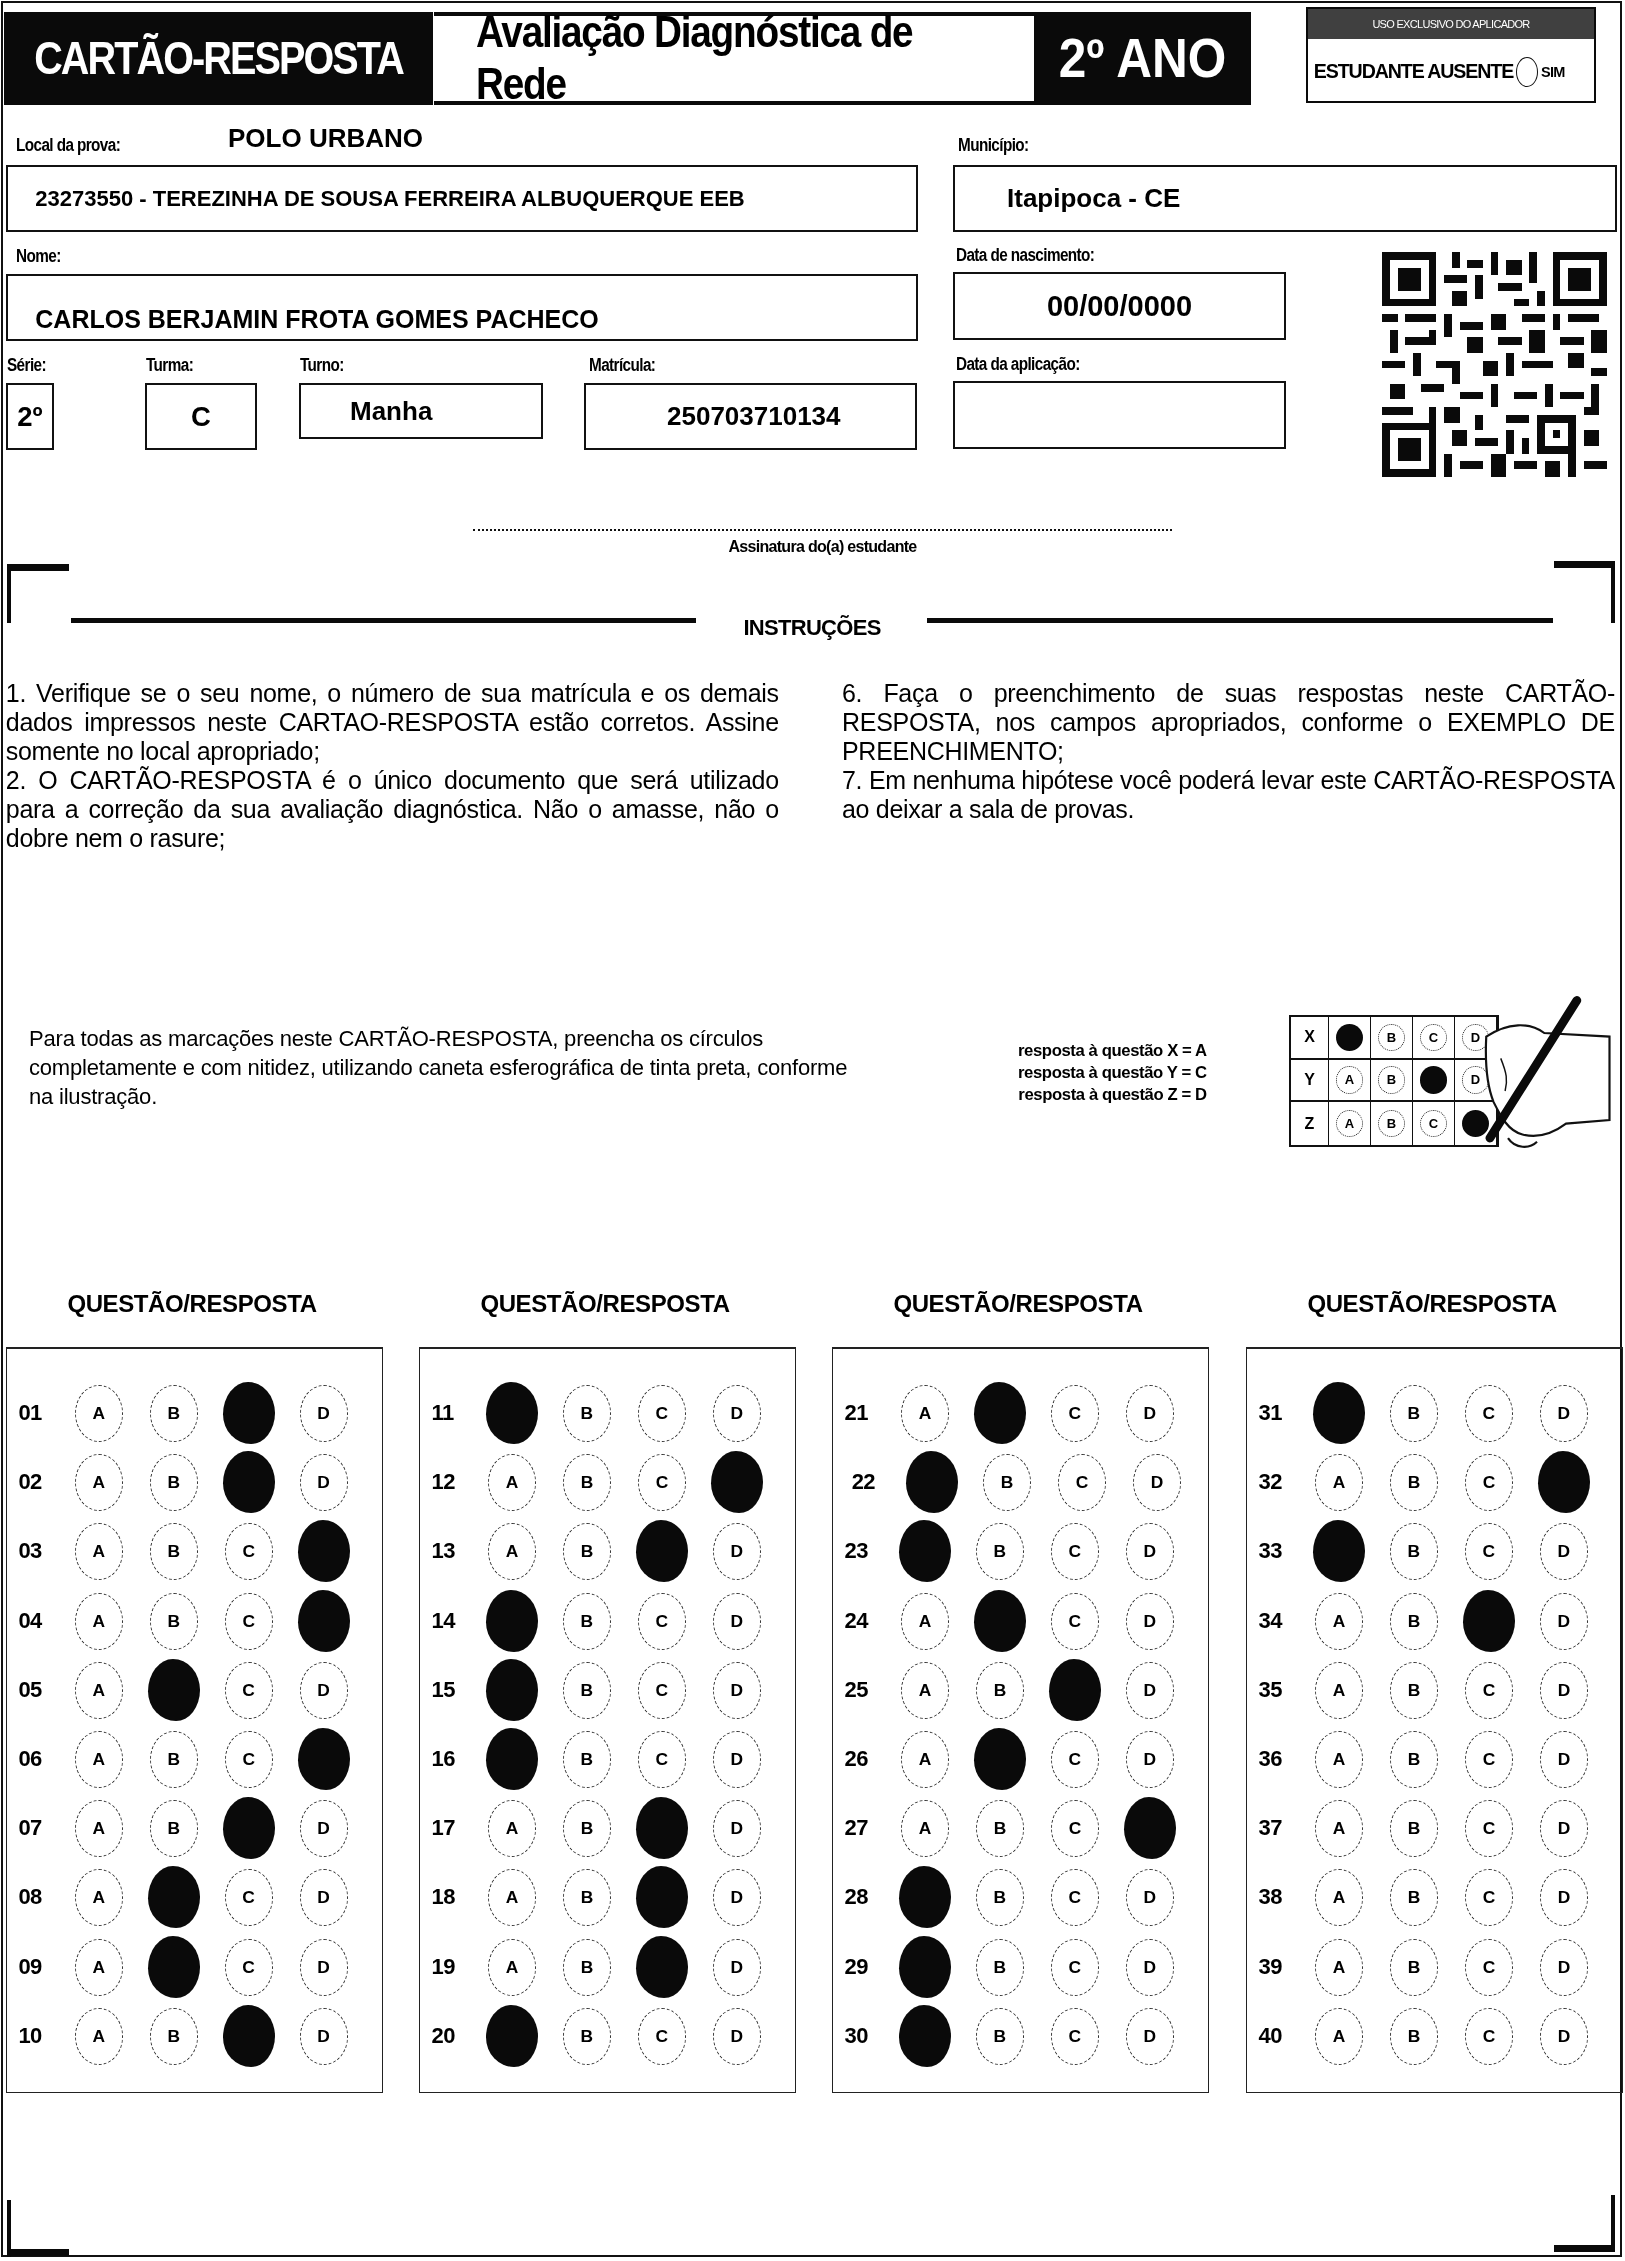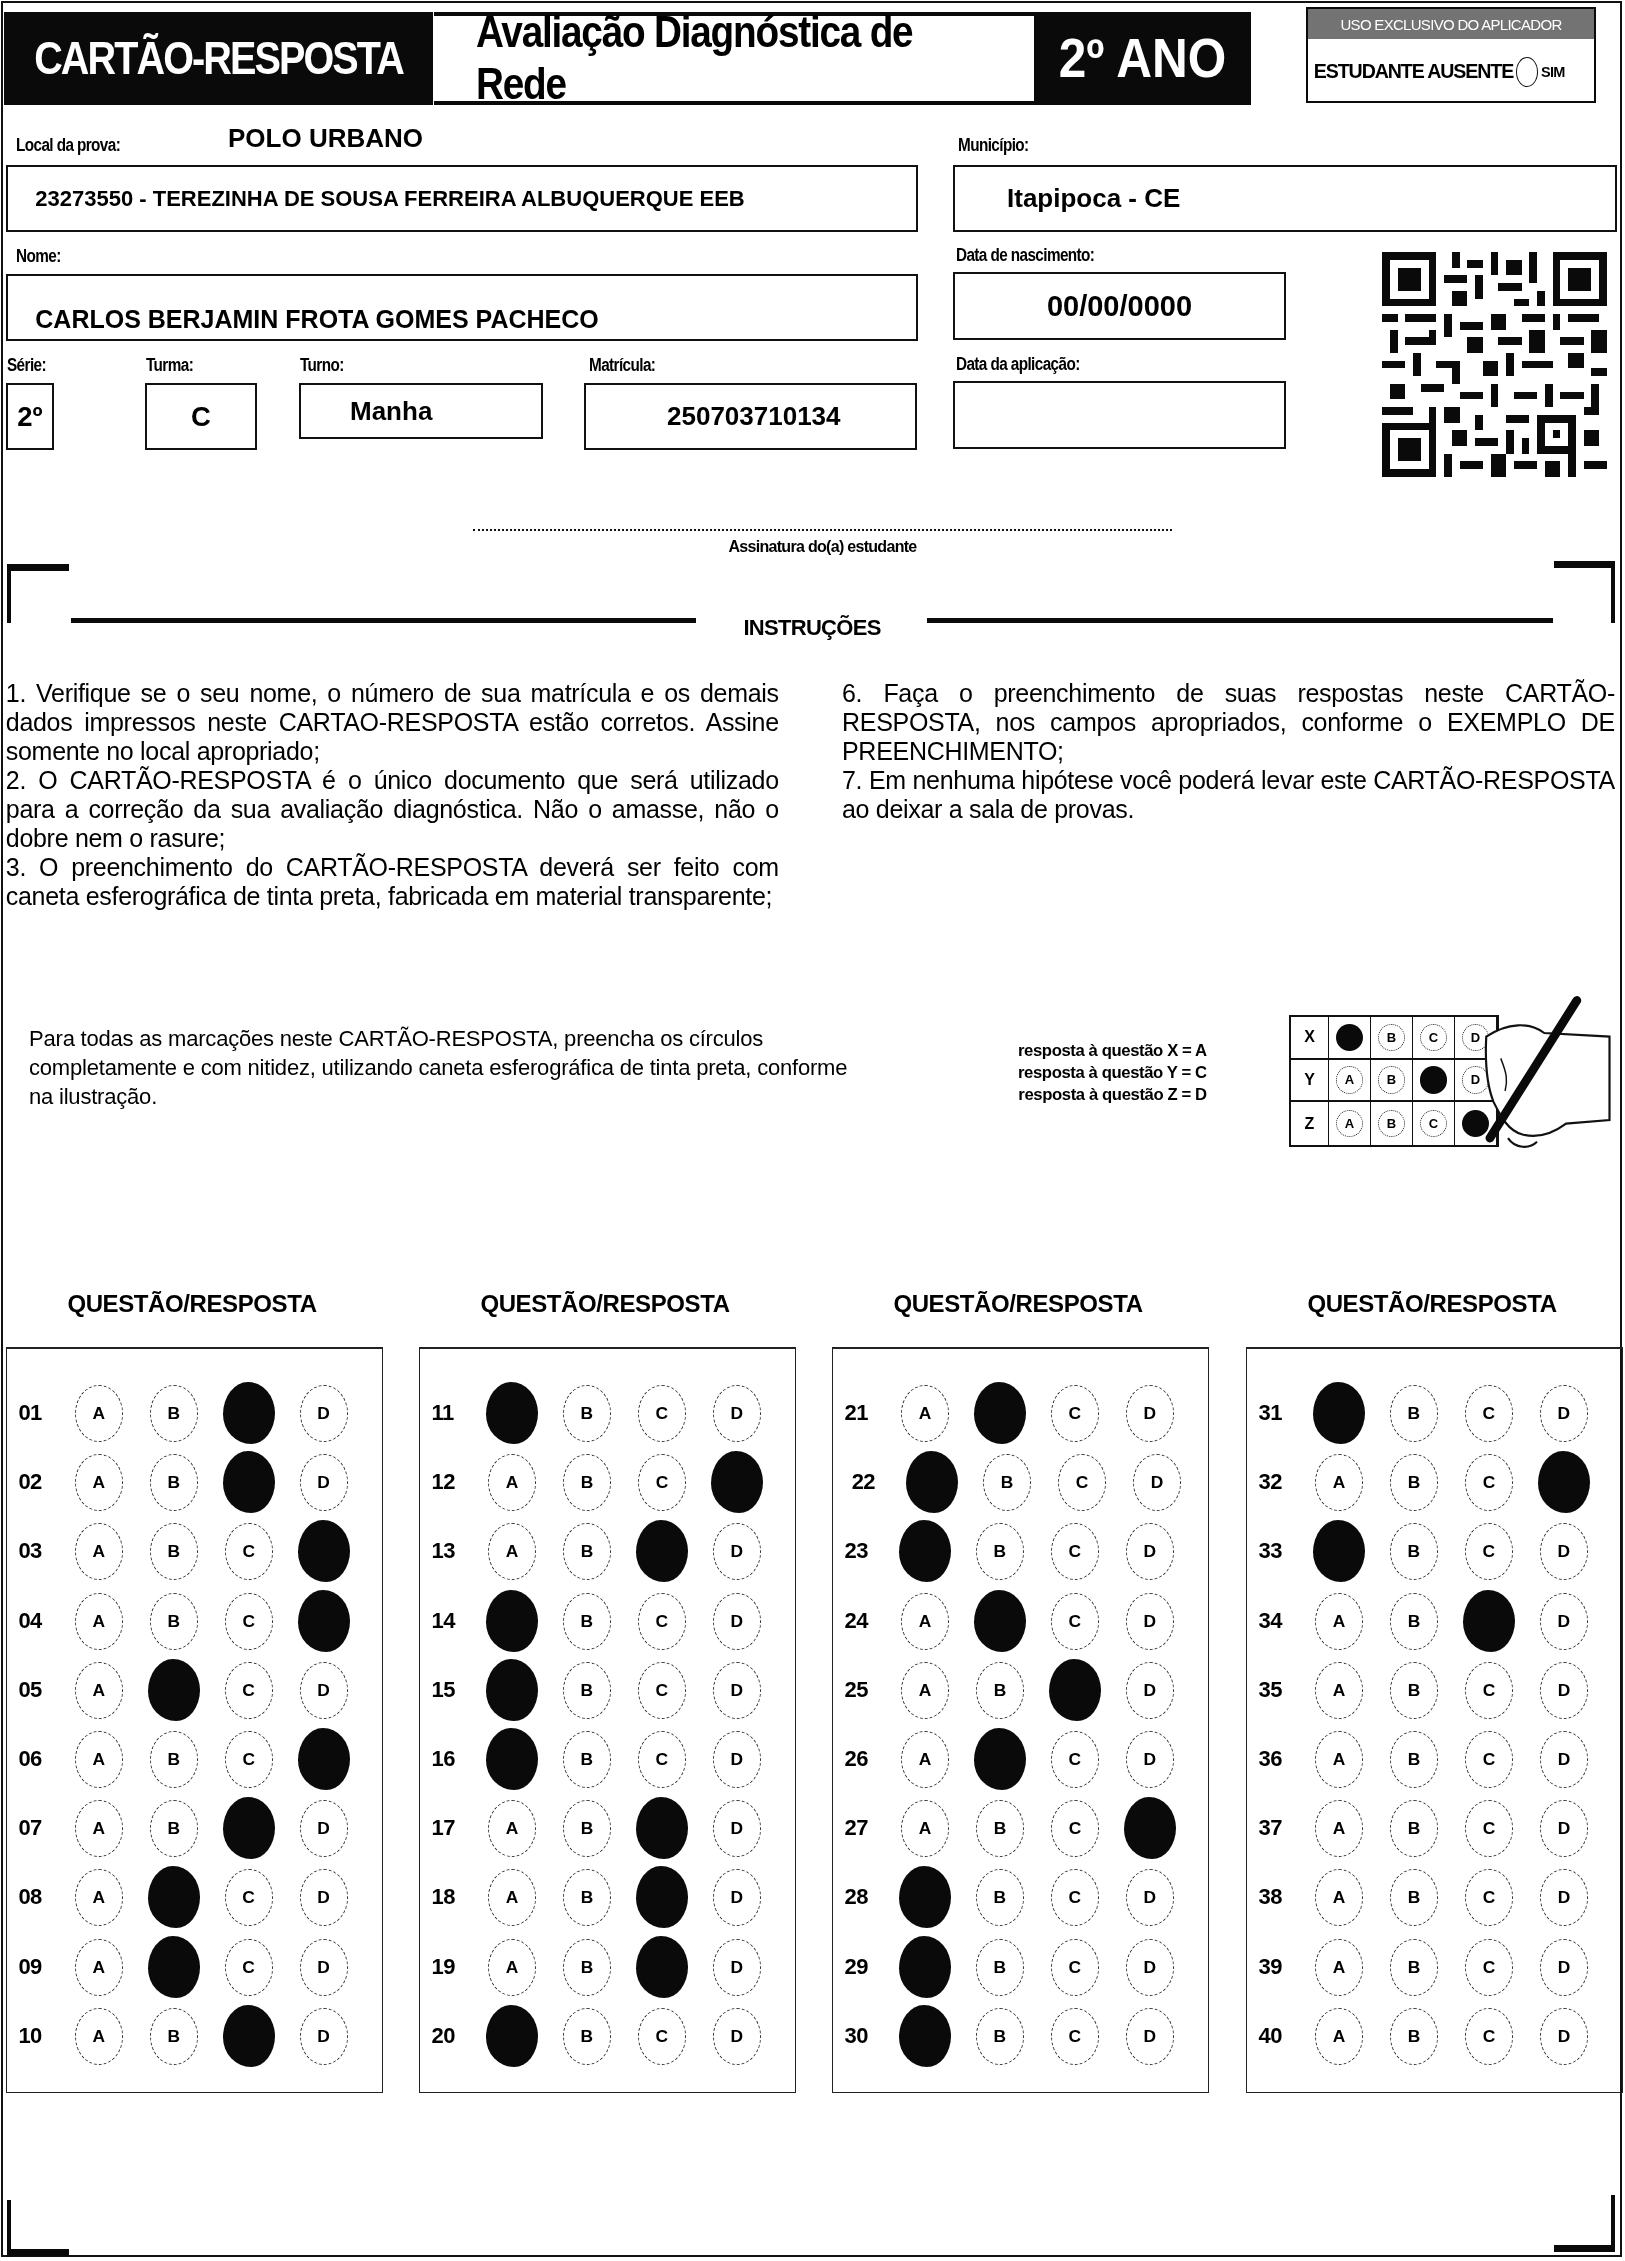--- a/index.html
+++ b/index.html
@@ -10,21 +10,21 @@
 
   
   .hdr-black-left { position: absolute; left: 4.3px; top: 11.6px; width: 429px; height: 93px; background: #0a0a0a; }
   .hdr-title { position: absolute; left: 4.3px; top: 11.6px; width: 429px; height: 93px; display: flex; align-items: center; justify-content: center; color: #fff; font-family: "Liberation Sans", sans-serif; font-weight: bold; font-size: 46px; letter-spacing: -2.2px; transform: scaleX(0.86); }
   .hdr-white { position: absolute; left: 434px; top: 11.6px; width: 600px; height: 93px; border-top: 4.3px solid #0a0a0a; border-bottom: 4.3px solid #0a0a0a; background: #fff; }
   .hdr-eval { position: absolute; left: 434px; top: 11.6px; width: 600px; height: 93px; display: flex; align-items: center; justify-content: center; font-weight: bold; font-size: 45px; letter-spacing: -1.4px; transform: scaleX(0.86); }
   .hdr-black-right { position: absolute; left: 1034px; top: 11.6px; width: 217px; height: 93px; background: #0a0a0a; }
   .hdr-ano { position: absolute; left: 1034px; top: 11.6px; width: 217px; height: 93px; display: flex; align-items: center; justify-content: center; color: #fff; font-weight: bold; font-size: 55px; transform: scaleX(0.9); }
 
   .uso-box { position: absolute; left: 1306px; top: 7.2px; width: 290px; height: 96px; border: 2.2px solid #0a0a0a; background: #fff; }
-  .uso-head { position: absolute; left: 0; top: 0; width: 100%; height: 30px; background: #737373; color: #fff; font-size: 15px; display: flex; align-items: center; justify-content: center; letter-spacing: -0.7px; transform-origin: center; }
+  .uso-head { position: absolute; left: 0; top: 0; width: 100%; height: 30px; background: #404040; color: #fff; font-size: 11px; display: flex; align-items: center; justify-content: center; letter-spacing: -0.7px; transform-origin: center; }
   .uso-row { position: absolute; left: 5.8px; top: 41px; right: 4.3px; height: 43px; display: flex; align-items: center; gap: 2.9px; }
   .uso-label { font-weight: bold; font-size: 19.6px; letter-spacing: -1.1px; }
   .uso-circle { width: 22px; height: 30px; border: 1.4px solid #111; border-radius: 50%; display: inline-block; }
   .uso-sim { font-weight: bold; font-size: 14.5px; letter-spacing: -0.7px; }
 
   
   .lbl { position: absolute; font-weight: bold; font-size: 18px; letter-spacing: -0.7px; transform: scaleX(0.85); transform-origin: left center; white-space: nowrap; }
   .box { position: absolute; border: 2.2px solid #111; border-bottom-width: 2.9px; background: #fff; display: flex; align-items: center; font-weight: bold; white-space: nowrap; }
   .val { font-weight: bold; white-space: nowrap; }
 
@@ -217,21 +217,20 @@
 <div class="mark" style="left:1554px; top:2245px; width:61px; height:7.2px;"></div>
 <div class="mark" style="left:1611px; top:2195px; width:4.3px; height:57px;"></div>
 
 <div class="instr-line" style="left:71px; width:625px;"></div>
 <div class="instr-title">INSTRUÇÕES</div>
 <div class="instr-line" style="left:927px; width:626px;"></div>
 
 <div class="instr-col" style="left:5.8px; width:773px;">
   <p>1. Verifique se o seu nome, o número de sua matrícula e os demais dados impressos neste CARTAO-RESPOSTA estão corretos. Assine somente no local apropriado;</p>
   <p>2. O CARTÃO-RESPOSTA é o único documento que será utilizado para a correção da sua avaliação diagnóstica. Não o amasse, não o dobre nem o rasure;</p>
-  <p>3. O preenchimento do CARTÃO-RESPOSTA deverá ser feito com caneta esferográfica de tinta preta, fabricada em material transparente;</p>
 </div>
 <div class="instr-col" style="left:842px; width:773px;">
   <p>6. Faça o preenchimento de suas respostas neste CARTÃO-RESPOSTA, nos campos apropriados, conforme o EXEMPLO DE PREENCHIMENTO;</p>
   <p>7. Em nenhuma hipótese você poderá levar este CARTÃO-RESPOSTA ao deixar a sala de provas.</p>
 </div>
 
 <div class="fill-text">Para todas as marcações neste CARTÃO-RESPOSTA, preencha os círculos completamente e com nitidez, utilizando caneta esferográfica de tinta preta, conforme na ilustração.</div>
 <div class="example-labels">
   <div>resposta à questão X = A</div>
   <div>resposta à questão Y = C</div>

